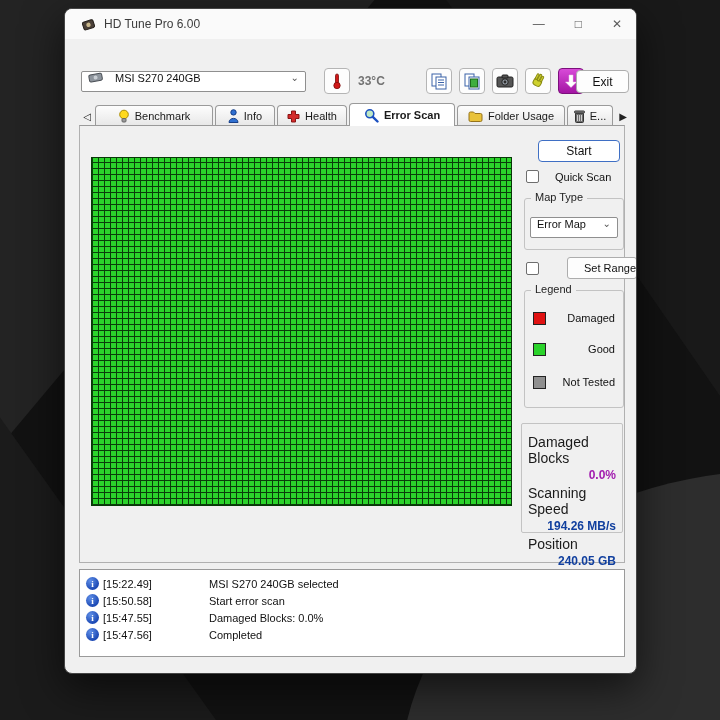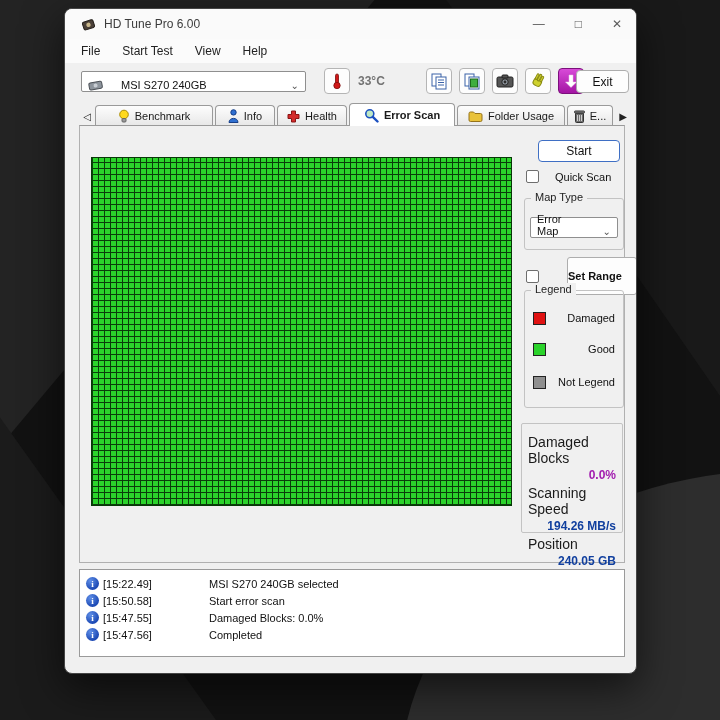--- a/index.html
+++ b/index.html
@@ -22,21 +22,21 @@
               display:flex; align-items:center; padding:0 14px 0 16px; }
   .title-text { font-size:12px; color:#3c3c3c; margin-left:8px; flex:1; }
   .win-controls { display:flex; gap:30px; color:#5a5a5a; font-size:12px; }
   .win-controls span { cursor:default; }
 
   .menubar { position:absolute; left:0; top:30px; right:0; height:24px; background:#fbfbfb;
              display:flex; align-items:center; gap:22px; padding-left:16px; font-size:12px; color:#222; }
 
   .toolbar { position:absolute; left:0; top:56px; right:0; height:40px; }
   .combo { position:absolute; background:#fff; border:1px solid #8f8f8f; border-radius:2px;
-           display:flex; align-items:flex-end; font-size:11px; color:#111; padding:0 6px; gap:17px; }
+           display:flex; align-items:flex-start; font-size:11px; color:#111; padding:0 6px; gap:11px; }
   .combo .chev { margin-left:auto; color:#555; font-size:10px; }
   .drive-combo { left:16px; top:6px; width:225px; height:21px; }
   .tool-btn { position:absolute; width:26px; height:26px; top:3px; background:#fdfdfd;
               border:1px solid #b5b5b5; border-radius:4px; display:flex; align-items:center; justify-content:center; }
   .temp-label { position:absolute; left:293px; top:9px; font-size:12px; font-weight:bold; }
   .exit-btn { position:absolute; left:511px; top:5px; width:53px; height:23px; background:#fdfdfd;
               border:1px solid #adadad; border-radius:4px; font-size:12px; color:#111;
               display:flex; align-items:center; justify-content:center; }
 
   
@@ -62,22 +62,22 @@
   .checkbox { width:13px; height:13px; background:#fff; border:1px solid #6e6e6e; border-radius:2px; }
   .qscan { left:446px; top:44px; }
 
   .groupbox { position:absolute; border:1px solid #c3c3c3; border-radius:3px; }
   .groupbox .gb-title { position:absolute; top:-8px; left:6px; background:#f0f0f0; padding:0 4px;
                         font-size:11px; color:#222; }
   .gb-maptype { left:444px; top:72px; width:100px; height:52px; }
   .maptype-combo { left:5px; top:18px; width:88px; height:21px; }
 
   .setrange { left:446px; top:131px; }
-  .setrange-btn { width:70px; height:38px; background:#fdfdfd; border:1px solid #adadad; border-radius:3px;
-                  font-size:11px; color:#111; display:flex; align-items:center; justify-content:flex-start;font-weight:bold; }
+  .setrange-btn { width:70px; height:22px; background:#fdfdfd; border:1px solid #adadad; border-radius:3px;
+                  font-size:11px; color:#111; display:flex; align-items:center; justify-content:flex-end; }
 
   .gb-legend { left:444px; top:164px; width:100px; height:118px; }
   .legend-item { position:absolute; left:8px; right:8px; height:14px; display:flex; align-items:center; }
   .swatch { width:13px; height:13px; border:1px solid #222; }
   .legend-item .lbl { margin-left:auto; font-size:11px; color:#111; }
 
   .stats-box { position:absolute; left:441px; top:297px; width:102px; height:110px;
                border:1px solid #c3c3c3; border-radius:2px; padding:7px 6px 0 6px; }
   .stat-label { font-size:14px; color:#1a1a1a; margin-top:3px; }
   .stat-value { font-size:12px; font-weight:bold; text-align:right; margin-top:2px; }
@@ -125,26 +125,20 @@
         </svg>
     </span>
     <span class="title-text">HD Tune Pro 6.00</span>
     <span class="win-controls">
       <span>—</span>
       <span>□</span>
       <span>✕</span>
     </span>
   </div>
 
-  <div class="menubar">
-    <span>File</span>
-    <span>Start Test</span>
-    <span>View</span>
-    <span>Help</span>
-  </div>
 
   <div class="toolbar">
     <div class="combo drive-combo">
       <span class="icon">
         <svg width="16" height="11">
             <g transform="rotate(-10 8 5)">
               <rect x="1" y="2" width="13" height="7" rx="1.5" fill="#8d949c" stroke="#4a4f55"></rect>
               <circle cx="7.5" cy="5.5" r="2" fill="#c9ced4"></circle>
             </g>
           </svg>
@@ -322,21 +316,21 @@
       <div class="legend-item" style="top:20px">
         <span class="swatch" style="background-color: rgb(224, 18, 18);"></span>
         <span class="lbl">Damaged</span>
       </div>
       <div class="legend-item" style="top:51px">
         <span class="swatch" style="background-color: rgb(43, 211, 43);"></span>
         <span class="lbl">Good</span>
       </div>
       <div class="legend-item" style="top:84px">
         <span class="swatch" style="background-color: rgb(143, 143, 143);"></span>
-        <span class="lbl">Not Legend</span>
+        <span class="lbl">Not Tested</span>
       </div>
     </div>
 
     <div class="stats-box">
       <div class="stat-label">Damaged Blocks</div>
       <div class="stat-value accent" style="color: #a21caf;">0.0%</div>
       <div class="stat-label">Scanning Speed</div>
       <div class="stat-value accent" style="color: rgb(16, 63, 158);">194.26 MB/s</div>
       <div class="stat-label">Position</div>
       <div class="stat-value accent" style="color: rgb(16, 63, 158);">240.05 GB</div>

